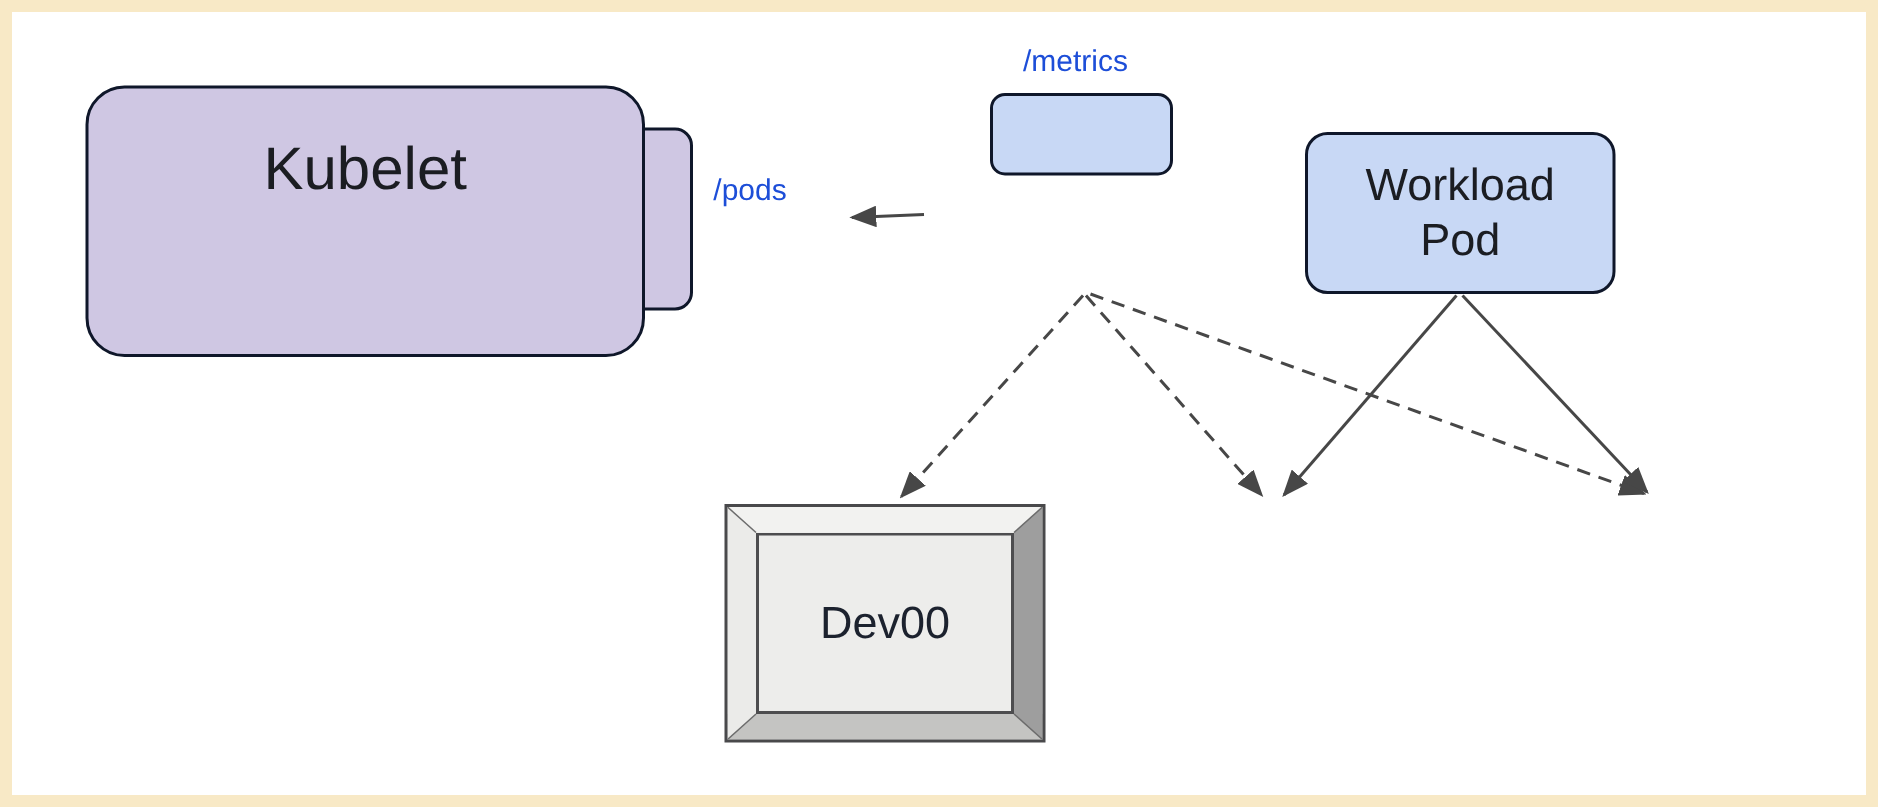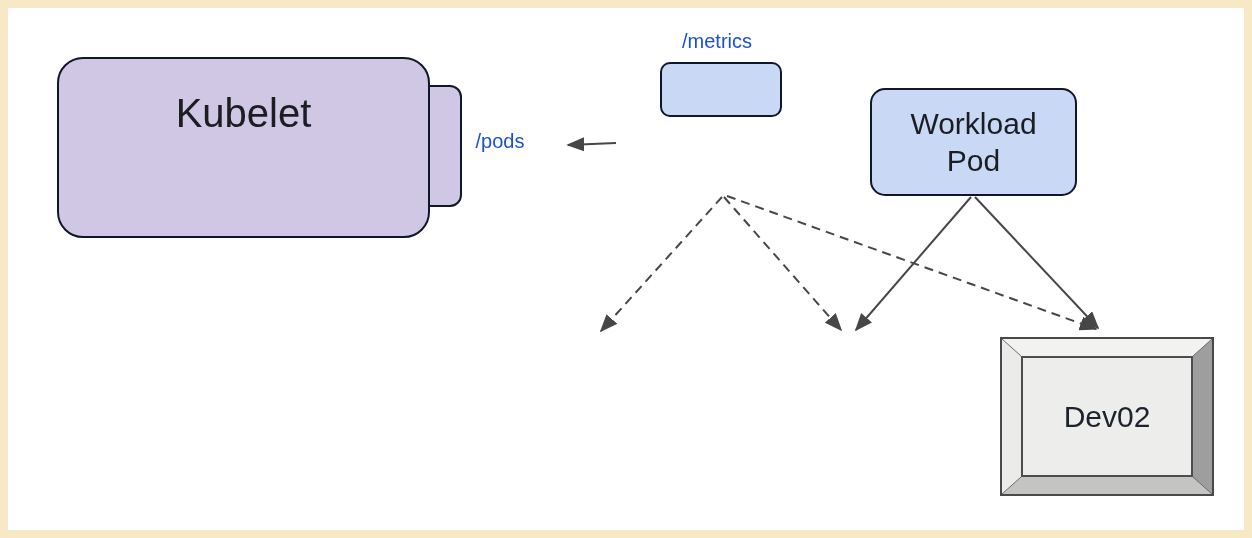--- a/index.html
+++ b/index.html
@@ -41,21 +41,21 @@
   .monitoring{left:615px;top:90px;width:212px;height:106px;border-radius:15px;z-index:3;font-size:30px;line-height:1.25;}
   .monitoring span{display:block;width:170px;}
   .workload{left:870px;top:88px;width:207px;height:108px;border-radius:15px;z-index:3;font-size:30px;line-height:1.25;}
   .workload span{display:block;width:150px;}
 
   .endpoint-label{
     position:absolute;z-index:4;
     font-size:20px;color:#1d4ed8;
     text-align:center;
   }
-  .pods-label{left:458px;top:130px;width:84px;}
+  .pods-label{left:458px;top:116px;width:84px;}
   .metrics-label{left:653px;top:30px;width:128px;}
 
   .device{
     position:absolute;z-index:3;
     width:210px;height:155px;box-sizing:border-box;
     border-style:solid;
     border-width:17px 19px;
     border-color:#f2f2f0 #9e9e9e #c4c4c2 #ebebe9;
     outline:2px solid #49494b;
     background:#ededeb;
@@ -93,26 +93,26 @@
   </div>
   <div class="endpoint-label pods-label">/pods</div>
 
   <div class="node blue mon-tab"></div>
   <div class="endpoint-label metrics-label">/metrics</div>
 
   <div class="node blue workload">
     <span>Workload Pod</span>
   </div>
 
-
-
-  <div class="device dev02">
+  <div class="device dev00">
     <svg class="seams" width="210" height="155" viewBox="0 0 210 155">
       <line x1="0" y1="0" x2="19" y2="17" stroke="#6c6c6c" stroke-width="1"></line>
       <line x1="210" y1="0" x2="191" y2="17" stroke="#6c6c6c" stroke-width="1"></line>
       <line x1="0" y1="155" x2="19" y2="138" stroke="#6c6c6c" stroke-width="1"></line>
       <line x1="210" y1="155" x2="191" y2="138" stroke="#6c6c6c" stroke-width="1"></line>
     </svg>
-    <span>Dev02</span>
+    <span>Dev00</span>
   </div>
+
+
 
   <div class="border-frame"></div>
 </div>
 
 </body></html>

